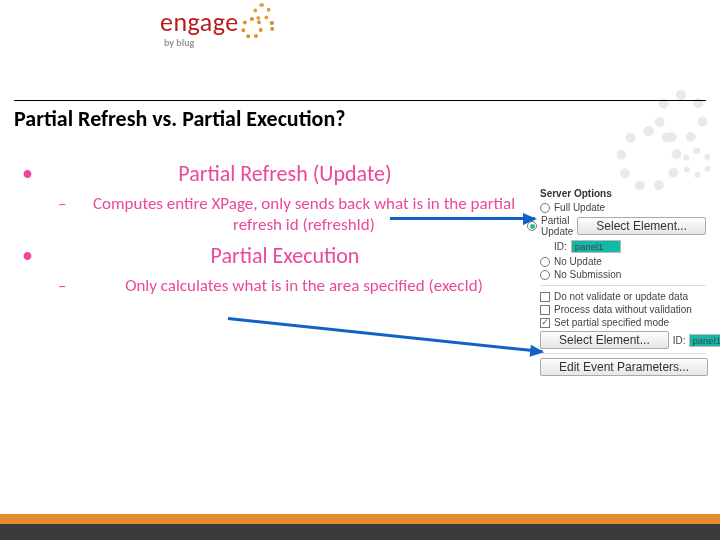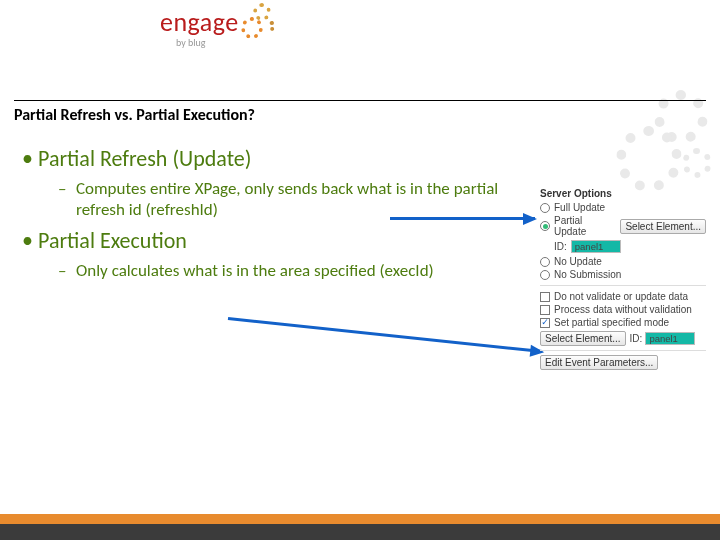--- a/index.html
+++ b/index.html
@@ -39,21 +39,22 @@
     border: 4px dotted;
   }
   .gear-s1 { width: 18px; height: 18px; border-color: #d9a441; top: 4px; left: 18px; }
   .gear-s2 { width: 22px; height: 22px; border-color: #e88b2e; top: 18px; left: 6px; }
   .gear-s3 { width: 10px; height: 10px; border-color: #c98f38; top: 22px; left: 32px; }
 
   .logo-sub {
     font-size: 10px;
     color: #999;
     margin-top: -2px;
-    margin-left: 16px;
+    margin-left: 4px;
+    font-weight: bold;
   }
 
   
   .watermark-gears {
     position: absolute;
     top: 90px;
     right: -6px;
     width: 110px;
     height: 110px;
     opacity: 0.18;
@@ -66,32 +67,33 @@
   
   .title-row {
     position: absolute;
     top: 100px;
     left: 14px;
     right: 14px;
     border-top: 1.5px solid #000;
     padding-top: 4px;
   }
   .title {
-    font-size: 16px;
+    font-size: 22px;
     font-weight: 700;
     color: #000;
   }
 
   
   .content {
     position: absolute;
-    top: 145px;
+    top: 160px;
     left: 22px;
     width: 510px;
-    color: #4d7c0f;
+    color: #ec4899;
+    text-align: center;
   }
   .bullet1 {
     font-size: 22px;
     margin-bottom: 6px;
     padding-left: 16px;
     position: relative;
   }
   .bullet1::before {
     content: "•";
     position: absolute;
@@ -156,22 +158,22 @@
   .chk {
     width: 10px; height: 10px;
     border: 1px solid #777; background:#fff; flex-shrink:0;
     display:inline-flex; align-items:center; justify-content:center;
     font-size: 9px; line-height: 1; color:#1261c9;
   }
   .chk.sel::after { content:"✓"; }
   .btn {
     border: 1px solid #aaa;
     background: linear-gradient(#fdfdfd,#e6e6e6);
-    padding: 1px 4px;
-    font-size: 10px;
+    padding: 1px 18px;
+    font-size: 12px;
     border-radius: 2px;
     color:#333;
     white-space: nowrap;
   }
   .id-row { display:flex; align-items:center; gap:4px; margin:2px 0 2px 14px;}
   .id-box {
     border:1px solid #bbb; background:#14b8a6; padding:0 3px;
     font-size:9.5px; min-width:50px;
   }
   .panel-sep { border-top:1px solid #ddd; margin:4px 0;}

